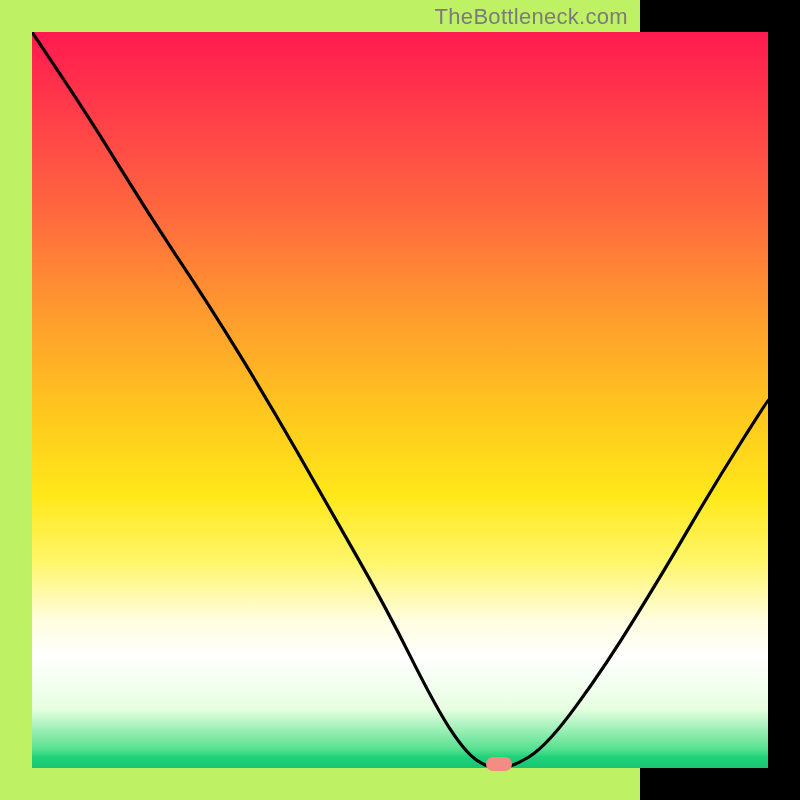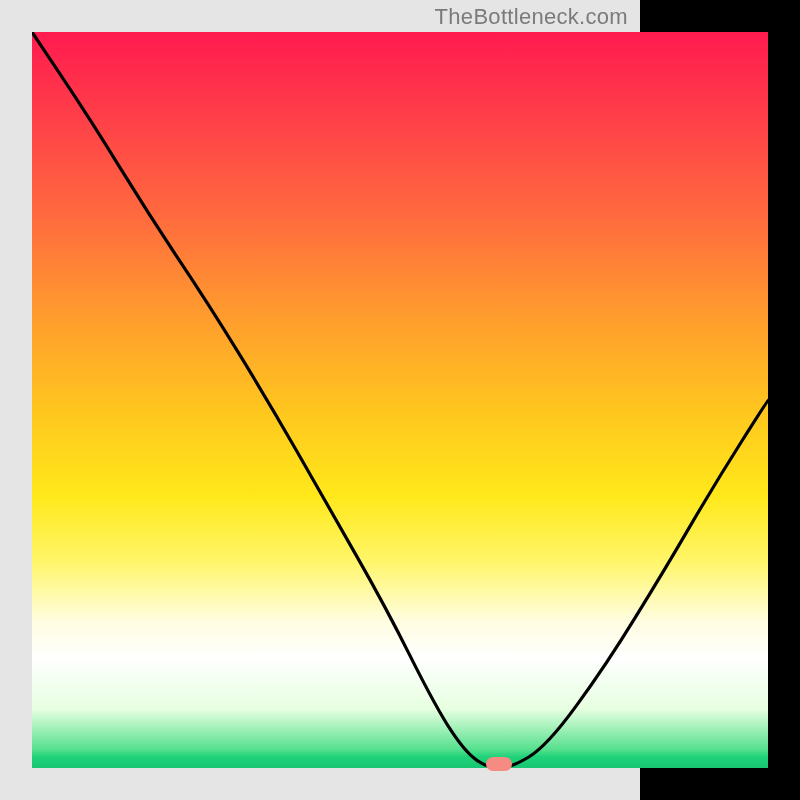--- a/index.html
+++ b/index.html
@@ -8,21 +8,21 @@
     width: 800px;
     height: 800px;
     background: #000;
     font-family: Arial, Helvetica, sans-serif;
     overflow: hidden;
   }
   .frame {
     position: relative;
     width: 640px;
     height: 800px;
-    background: #e5e5e5;
+    background: #bef264;
   }
   .watermark {
     position: absolute;
     top: 4px;
     right: 12px;
     color: #7b7b7b;
     font-size: 22px;
     font-weight: 500;
     letter-spacing: 0.3px;
     z-index: 3;

